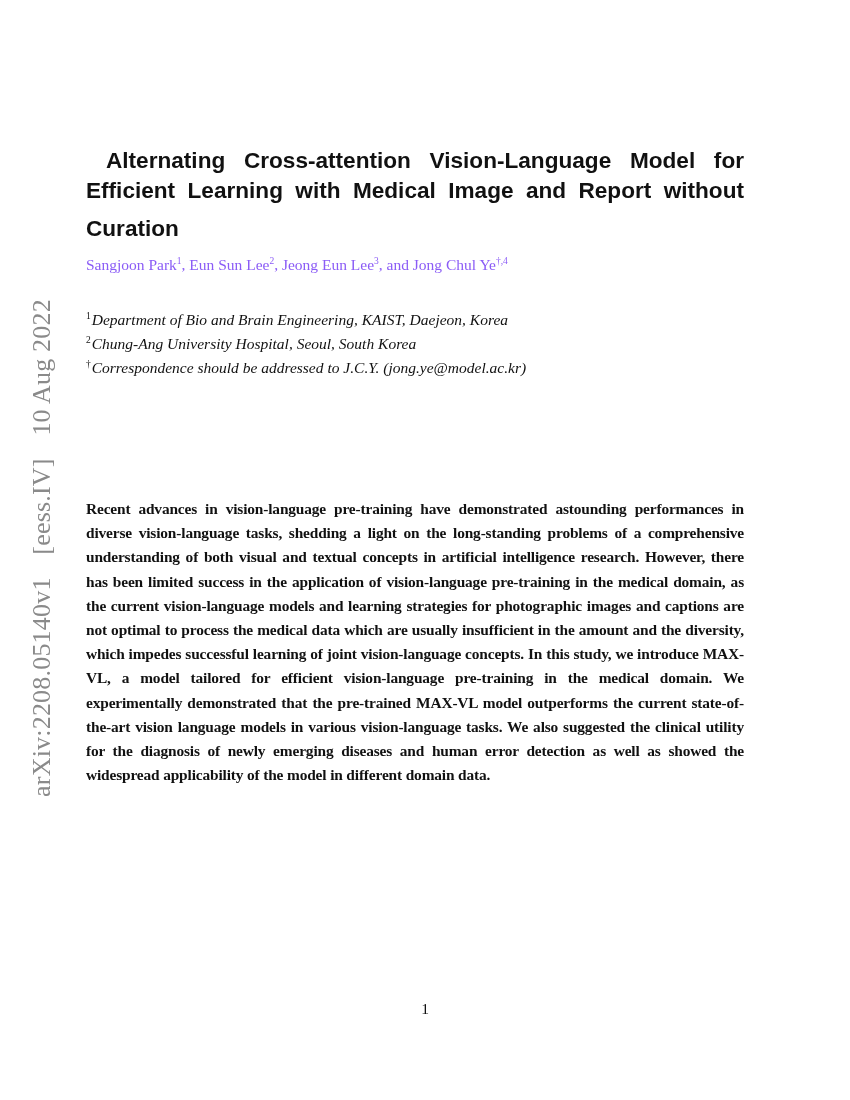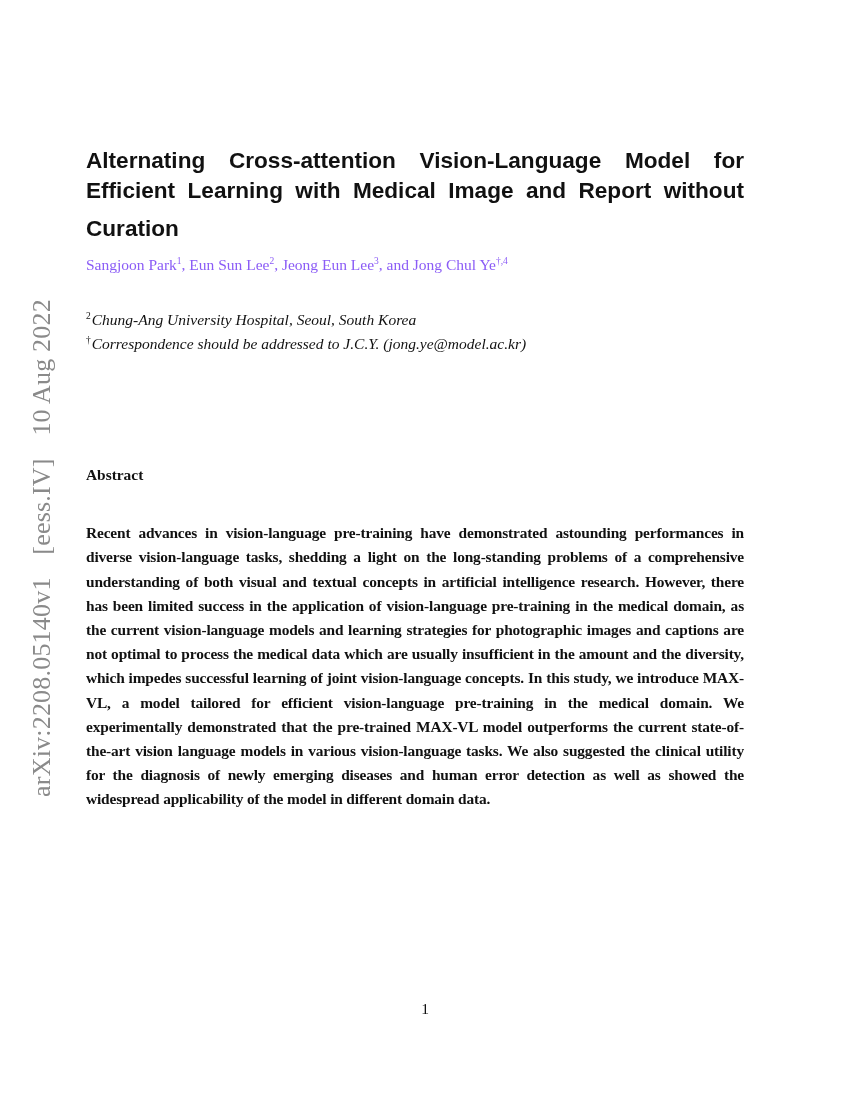--- a/index.html
+++ b/index.html
@@ -38,21 +38,21 @@
       left: 0;
       width: 658px;
       font-family: "Liberation Sans", "DejaVu Sans", sans-serif;
       font-weight: bold;
       font-size: 22.6px;
       line-height: 29.5px;
       color: #111;
       text-align: justify;
       text-align-last: left;
     }
-    .title .l1 { display: block; text-align: justify; text-align-last: justify; }
+    .title .l1 { display: block; text-align: justify; text-align-last: justify; margin-left: 20px; }
     .title .l2 { display: block; text-align: justify; text-align-last: justify; }
     .title .l3 { display: block; margin-top: 9px; }
     .authors {
       position: absolute;
       top: 256px;
       left: 0;
       font-family: "Liberation Serif", "DejaVu Serif", serif;
       font-size: 15.5px;
       color: #8b5cf6;
       white-space: nowrap;
@@ -121,24 +121,24 @@
     <span class="l1">Alternating Cross-attention Vision-Language Model for</span>
     <span class="l2">Efficient Learning with Medical Image and Report without</span>
     <span class="l3">Curation</span>
   </h1>
 
   <div class="authors">
     <span>Sangjoon Park</span><sup>1</sup><span>, </span><span>Eun Sun Lee</span><sup>2</sup><span>, </span><span>Jeong Eun Lee</span><sup>3</sup><span>, and </span><span>Jong Chul Ye</span><sup>†,4</sup>
   </div>
 
   <div class="affiliations">
+    <div><sup>1</sup><span>Department of Bio and Brain Engineering, KAIST, Daejeon, Korea</span></div>
     <div><sup>2</sup><span>Chung-Ang University Hospital, Seoul, South Korea</span></div>
     <div><sup>†</sup><span>Correspondence should be addressed to J.C.Y. (jong.ye@model.ac.kr)</span></div>
   </div>
 
   <div class="abstract">
-    <span class="abstract-heading">Abstract</span>
     <div class="abstract-body">Recent advances in vision-language pre-training have demonstrated astounding performances in diverse vision-language tasks, shedding a light on the long-standing problems of a compre­hensive understanding of both visual and textual concepts in artificial intelligence research. However, there has been limited success in the application of vision-language pre-training in the medical domain, as the current vision-language models and learning strategies for photographic images and captions are not optimal to process the medical data which are usually insufficient in the amount and the diversity, which impedes successful learning of joint vision-language concepts.  In this study, we introduce MAX-VL, a model tailored for efficient vision-language pre-training in the medical domain.  We experimentally demon­strated that the pre-trained MAX-VL model outperforms the current state-of-the-art vision language models in various vision-language tasks.  We also suggested the clinical utility for the diagnosis of newly emerging diseases and human error detection as well as showed the widespread applicability of the model in different domain data.</div>
   </div>
 
 </div>
 
 <div class="page-number">1</div>
 
 </body></html>

